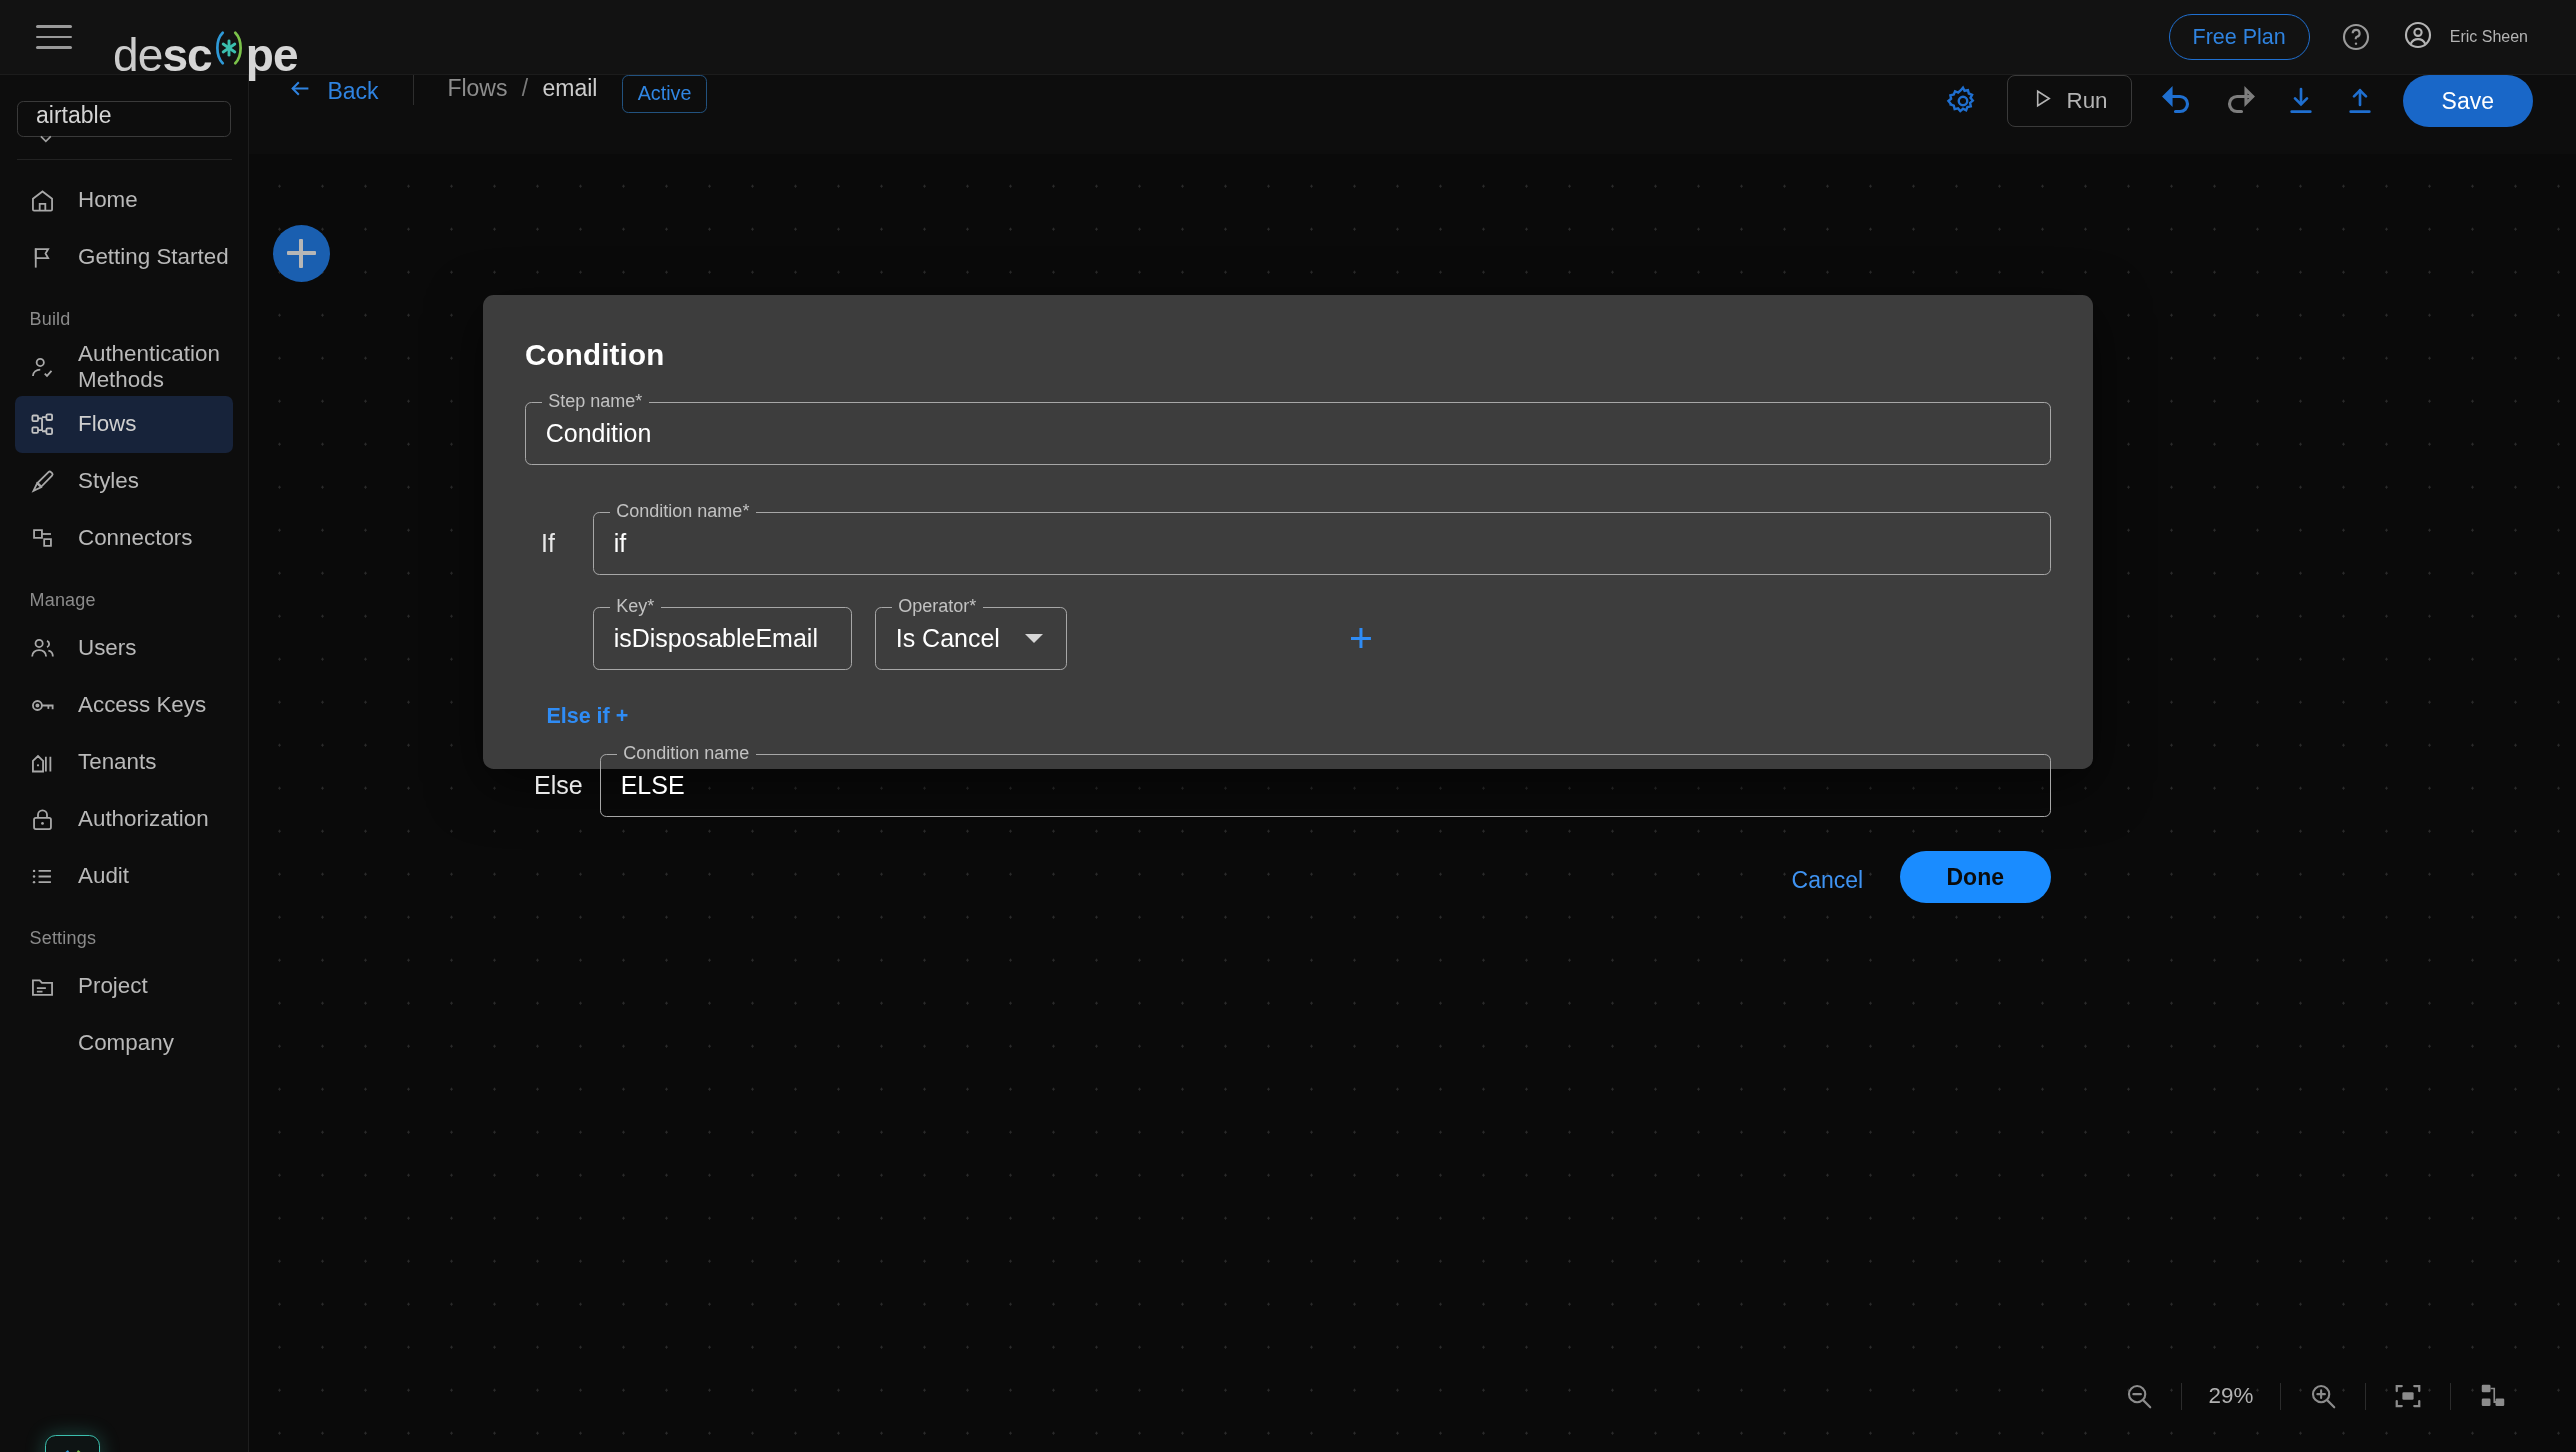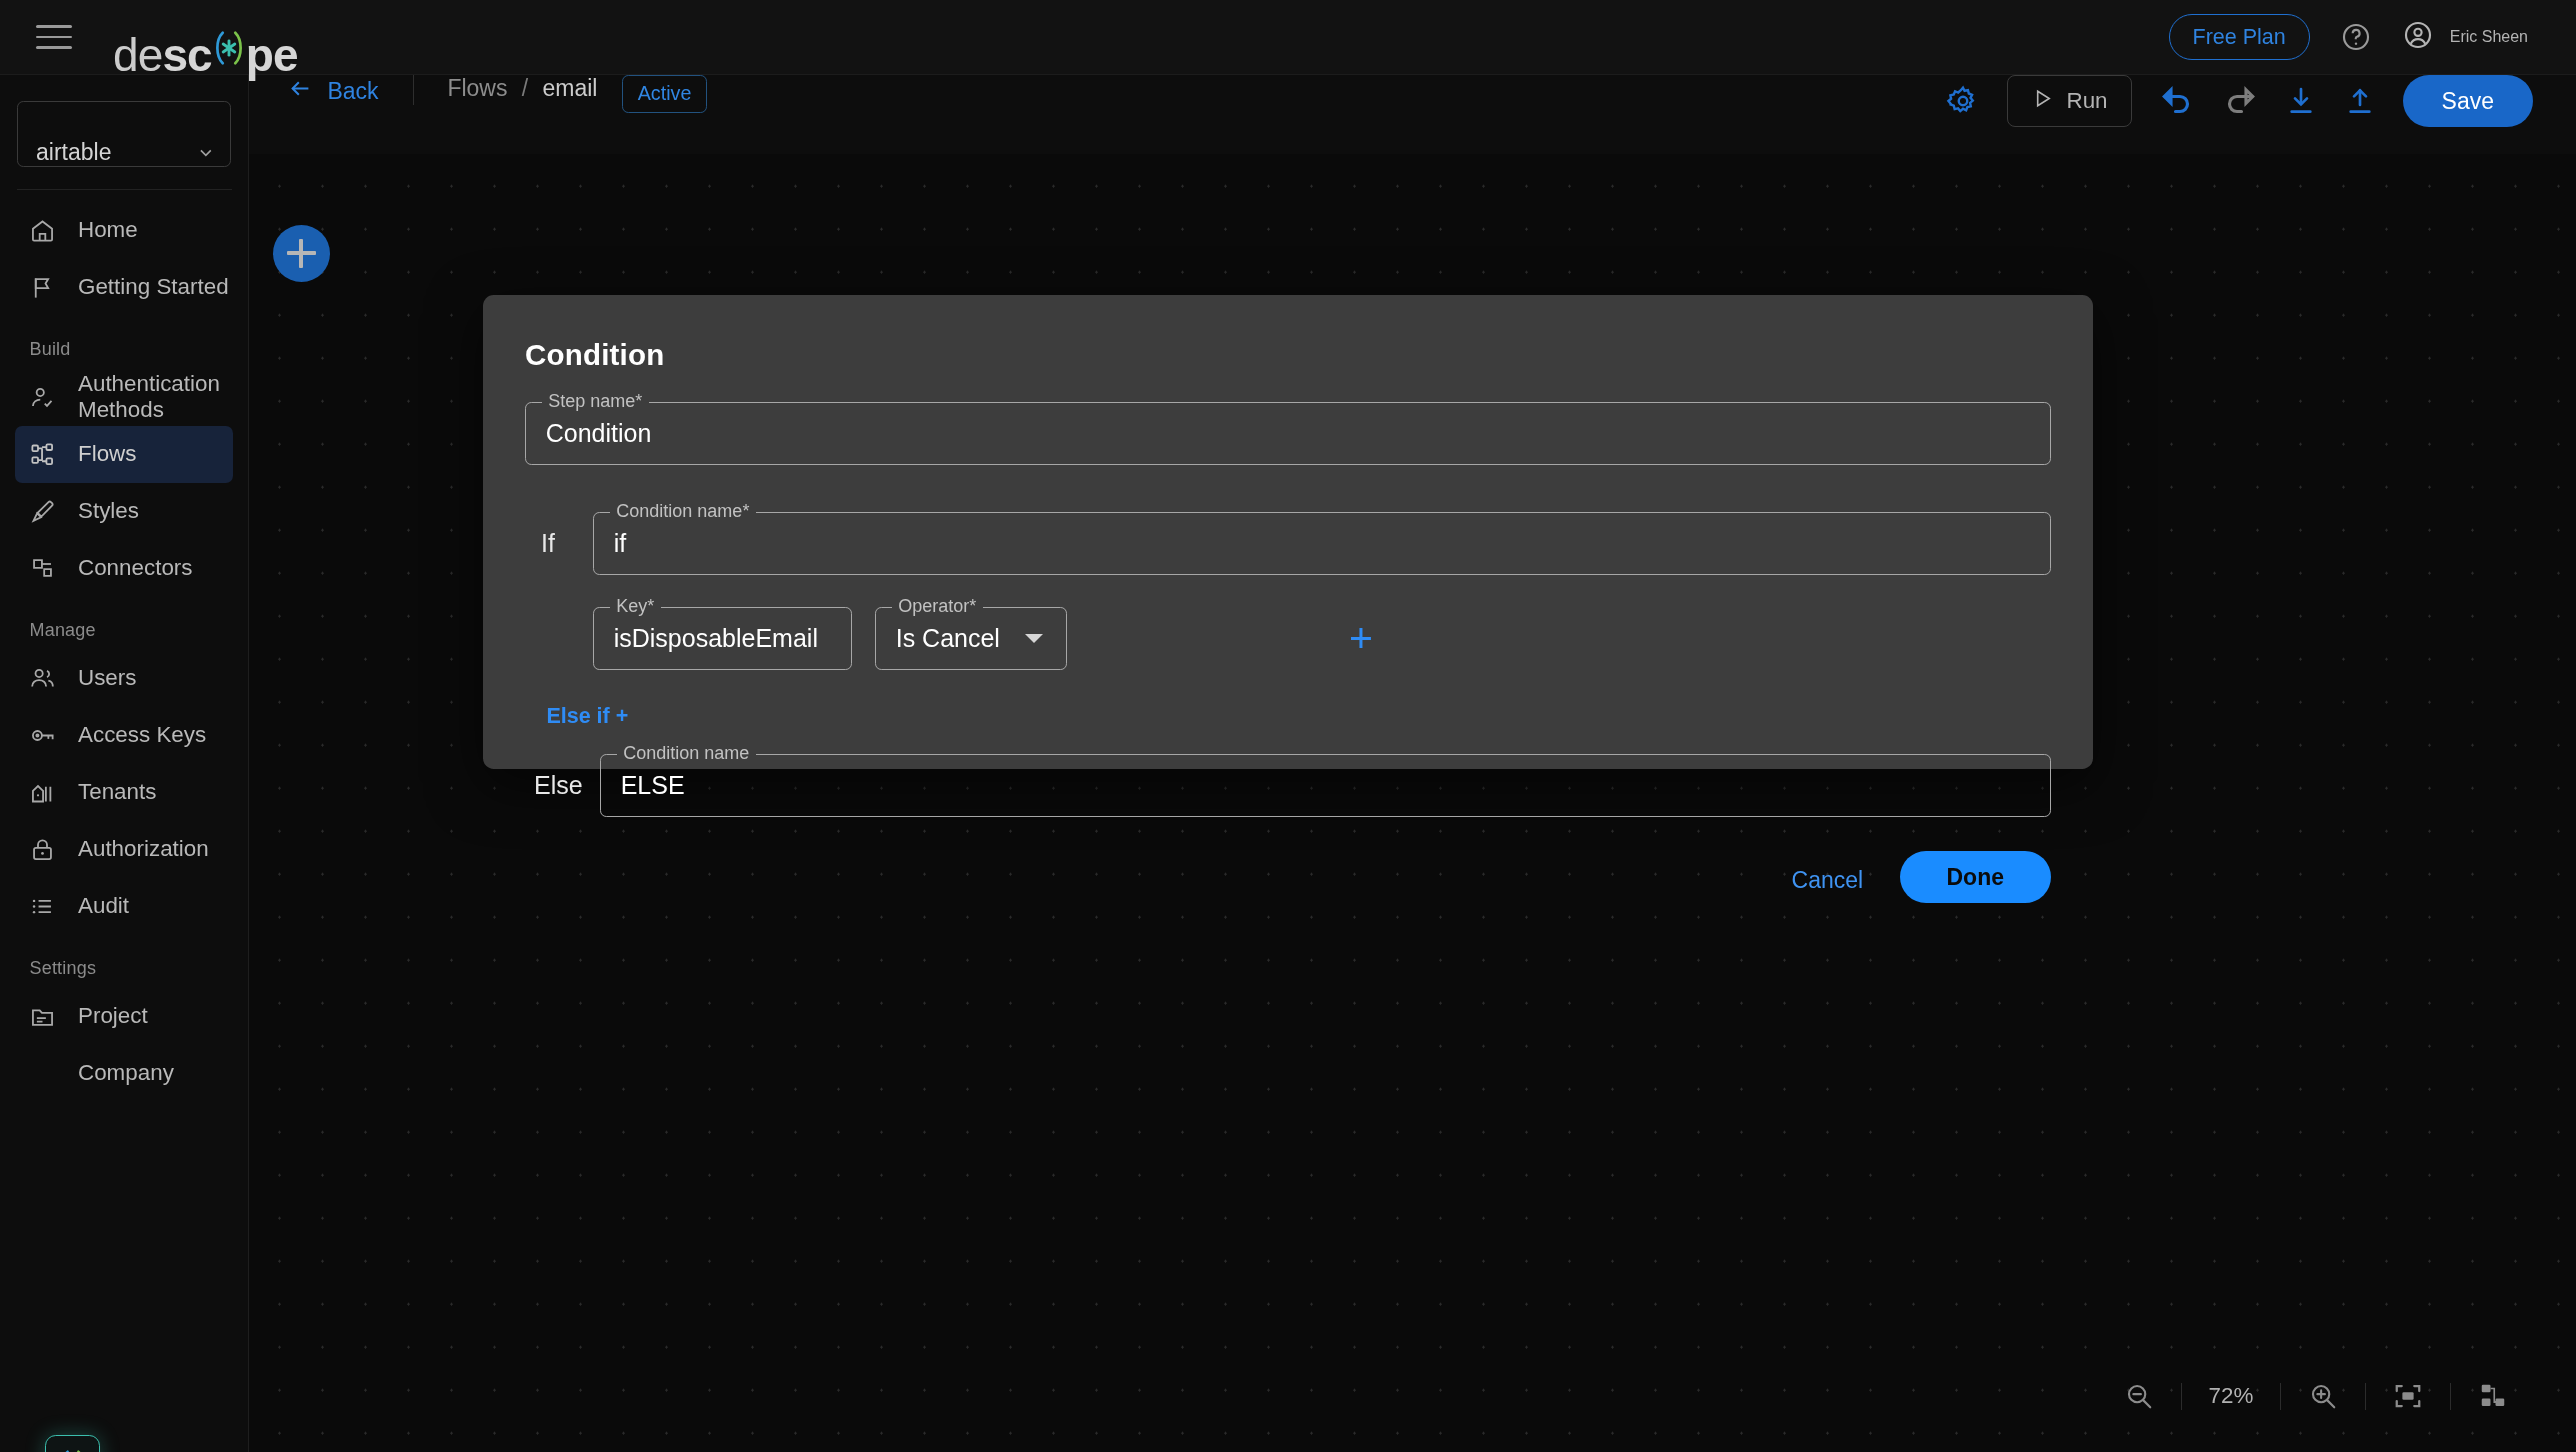--- a/index.html
+++ b/index.html
@@ -34,23 +34,23 @@
   }
   .icon-btn { color: #9a9a9a; display: flex; align-items: center; cursor: pointer; }
   .user-chip { display: flex; align-items: center; gap: 16px; color: #b4b4b4; font-size: 16px; cursor: pointer; }
 
   
   .sidebar {
     position: absolute; top: 75px; left: 0; width: 249px; height: 1377px;
     background: #0d0d0d; border-right: 0.9px solid #1e1e1e; z-index: 35;
   }
   .proj-select {
-    margin: 26px 17px 0 17px; height: 66px; border: 0.9px solid #3a3a3a; border-radius: 6.3px;
-    display: flex; align-items: flex-end; justify-content: space-between;
-    padding: 0 14.3px 0 18px; color: #d4d4d4; font-size: 23px; cursor: pointer;
+    margin: 26px 17px 0 17px; height: 36px; border: 0.9px solid #3a3a3a; border-radius: 6.3px;
+    display: flex; align-items: flex-start; justify-content: space-between;
+    padding: 0 14.3px 0 18px; color: #d4d4d4; font-size: 23px; cursor: pointer; flex-direction: column;
   }
   .proj-select .caret { color: #a0a0a0; font-size: 14.3px; }
   .side-div { margin: 21.5px 0 0 17px; width: 215px; height: 0.9px; background: #222; }
   .nav { margin-top: 12.5px; }
   .nav-section { color: #8b8b8b; font-size: 18px; padding: 23px 0 9px 29.5px; letter-spacing: 0.2px; }
   .nav-item {
     display: flex; align-items: center; gap: 21.5px; height: 57px;
     margin: 0 15px; padding-left: 12.5px; border-radius: 7.2px;
     color: #b9b9b9; font-size: 22.4px; cursor: pointer;
   }
@@ -447,21 +447,21 @@
 
     <div class="zoom-bar">
       <div class="zoom-cell">
         <svg width="30" height="30" viewBox="0 0 24 24" fill="none" stroke="currentColor" stroke-width="1.7" stroke-linecap="round">
             <circle cx="10.5" cy="10.5" r="6.5"></circle>
             <path d="M15.3 15.3L21 21"></path>
             <path d="M7.5 10.5h6"></path>
           </svg>
       </div>
       <div class="zsep"></div>
-      <div class="zoom-cell txt">72%</div>
+      <div class="zoom-cell txt">29%</div>
       <div class="zsep"></div>
       <div class="zoom-cell">
         <svg width="30" height="30" viewBox="0 0 24 24" fill="none" stroke="currentColor" stroke-width="1.7" stroke-linecap="round">
             <circle cx="10.5" cy="10.5" r="6.5"></circle>
             <path d="M15.3 15.3L21 21"></path>
             <path d="M7.5 10.5h6M10.5 7.5v6"></path>
           </svg>
       </div>
       <div class="zsep"></div>
       <div class="zoom-cell">

